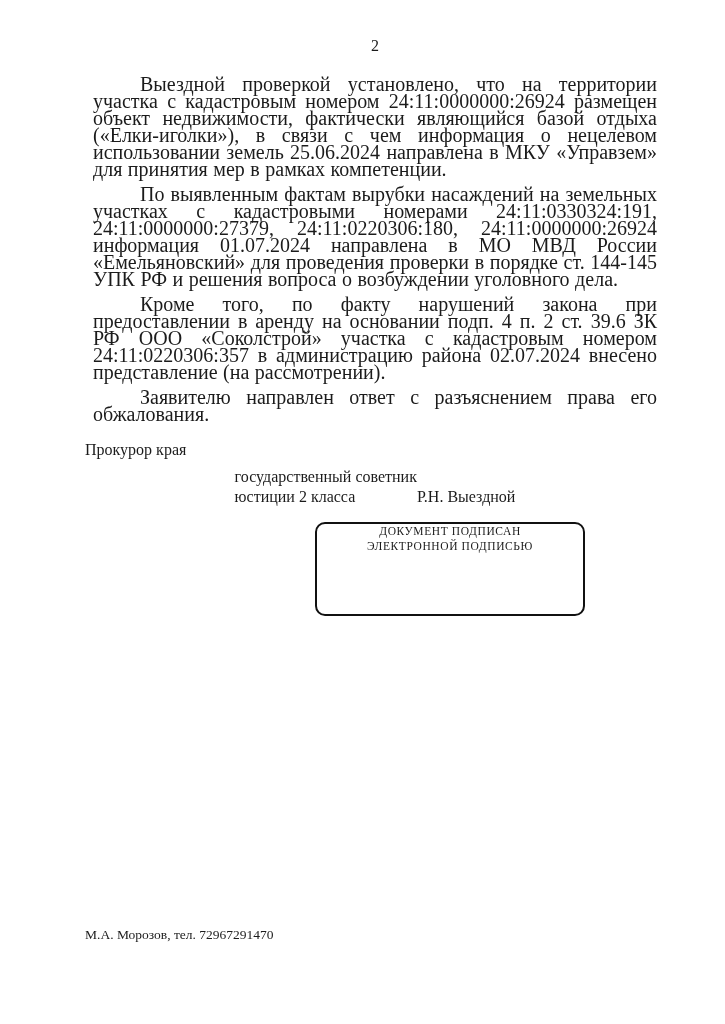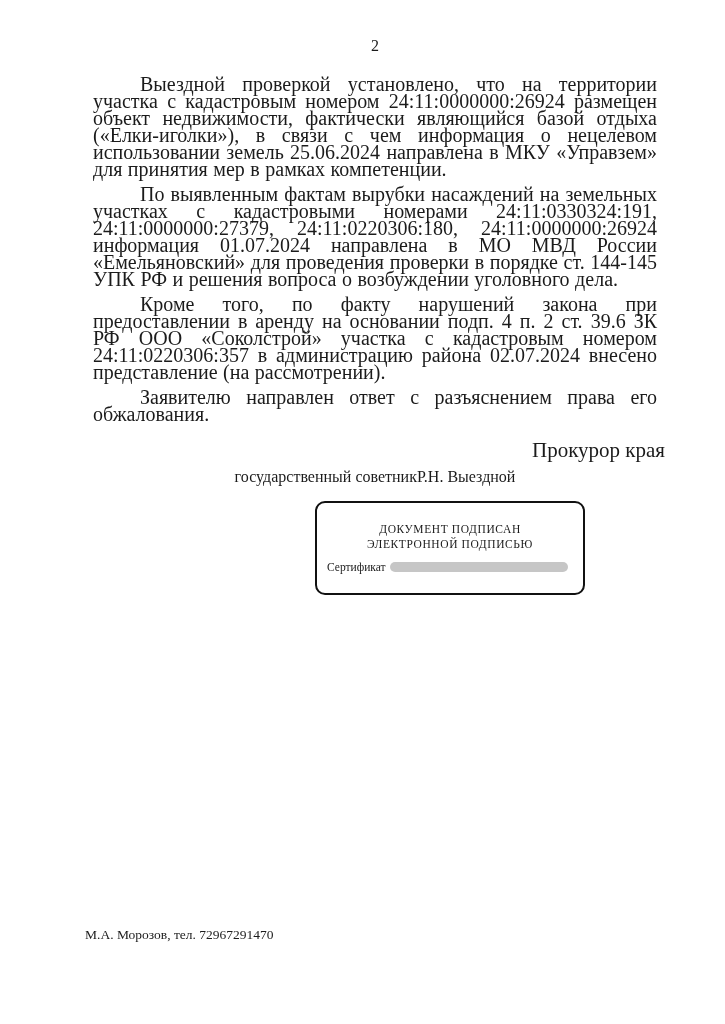--- a/index.html
+++ b/index.html
@@ -26,40 +26,39 @@
   .para {
     margin: 8px;
     text-align: justify;
     text-indent: 47px;
     font-size: 20px;
     line-height: 17px;
     word-spacing: 0.5px;
   }
   .sig-title {
     margin-top: 17px;
-    font-size: 21px;
+    font-size: 16px;
     line-height: 20.6px;
-    text-align: right;
   }
   .sig-row {
     display: flex;
     justify-content: center;
     align-items: flex-end;
     margin-top: 6px;
     font-size: 16px;
     line-height: 20.6px;
   }
   .stamp {
     box-sizing: border-box;
     margin: 14px 0 0 230px;
     width: 270px;
     min-height: 94px;
     border: 2.5px solid #111111;
     border-radius: 10px;
-    padding: 19px 10px 9px 10px;
+    padding: 0 10px 9px 10px;
     font-size: 11.5px;
     line-height: 1.3;
   }
   .stamp-title {
     text-align: center;
     letter-spacing: 0.6px;
     margin-bottom: 8px;
   }
   .stamp-row { margin-top: 3px; white-space: nowrap; }
   .redacted {
@@ -90,31 +89,29 @@
     <p class="para">Выездной проверкой установлено, что на территории участка с кадастровым номером 24:11:0000000:26924 размещен объект недвижимости, фактически являющийся базой отдыха («Елки-иголки»), в связи с чем информация о нецелевом использовании земель 25.06.2024 направлена в МКУ «Управзем» для принятия мер в рамках компетенции.</p>
     <p class="para">По выявленным фактам вырубки насаждений на земельных участках с кадастровыми номерами 24:11:0330324:191, 24:11:0000000:27379, 24:11:0220306:180, 24:11:0000000:26924 информация 01.07.2024 направлена в МО МВД России «Емельяновский» для проведения проверки в порядке ст. 144-145 УПК РФ и решения вопроса о возбуждении уголовного дела.</p>
     <p class="para">Кроме того, по факту нарушений закона при предоставлении в аренду на основании подп. 4 п. 2 ст. 39.6 ЗК РФ ООО «Соколстрой» участка с кадастровым номером 24:11:0220306:357 в администрацию района 02.07.2024 внесено представление (на рассмотрении).</p>
     <p class="para">Заявителю направлен ответ с разъяснением права его обжалования.</p>
 
     <div class="sig-title">Прокурор края</div>
 
     <div class="sig-row">
       <div class="sig-rank">
         <div>государственный советник</div>
+        <div>юстиции 2 класса</div>
       </div>
       <div class="sig-name">Р.Н. Выездной</div>
     </div>
 
     <div class="stamp">
       <div class="stamp-title">
         <div>ДОКУМЕНТ ПОДПИСАН</div>
         <div>ЭЛЕКТРОННОЙ ПОДПИСЬЮ</div>
-      </div>
-      <div class="stamp-row">
-        <span>Сертификат</span><span class="redacted"></span>
       </div>
     </div>
 
   </div>
 
   <div class="footer">М.А. Морозов, тел. 72967291470</div>
 
 </div>
 
 </body></html>

